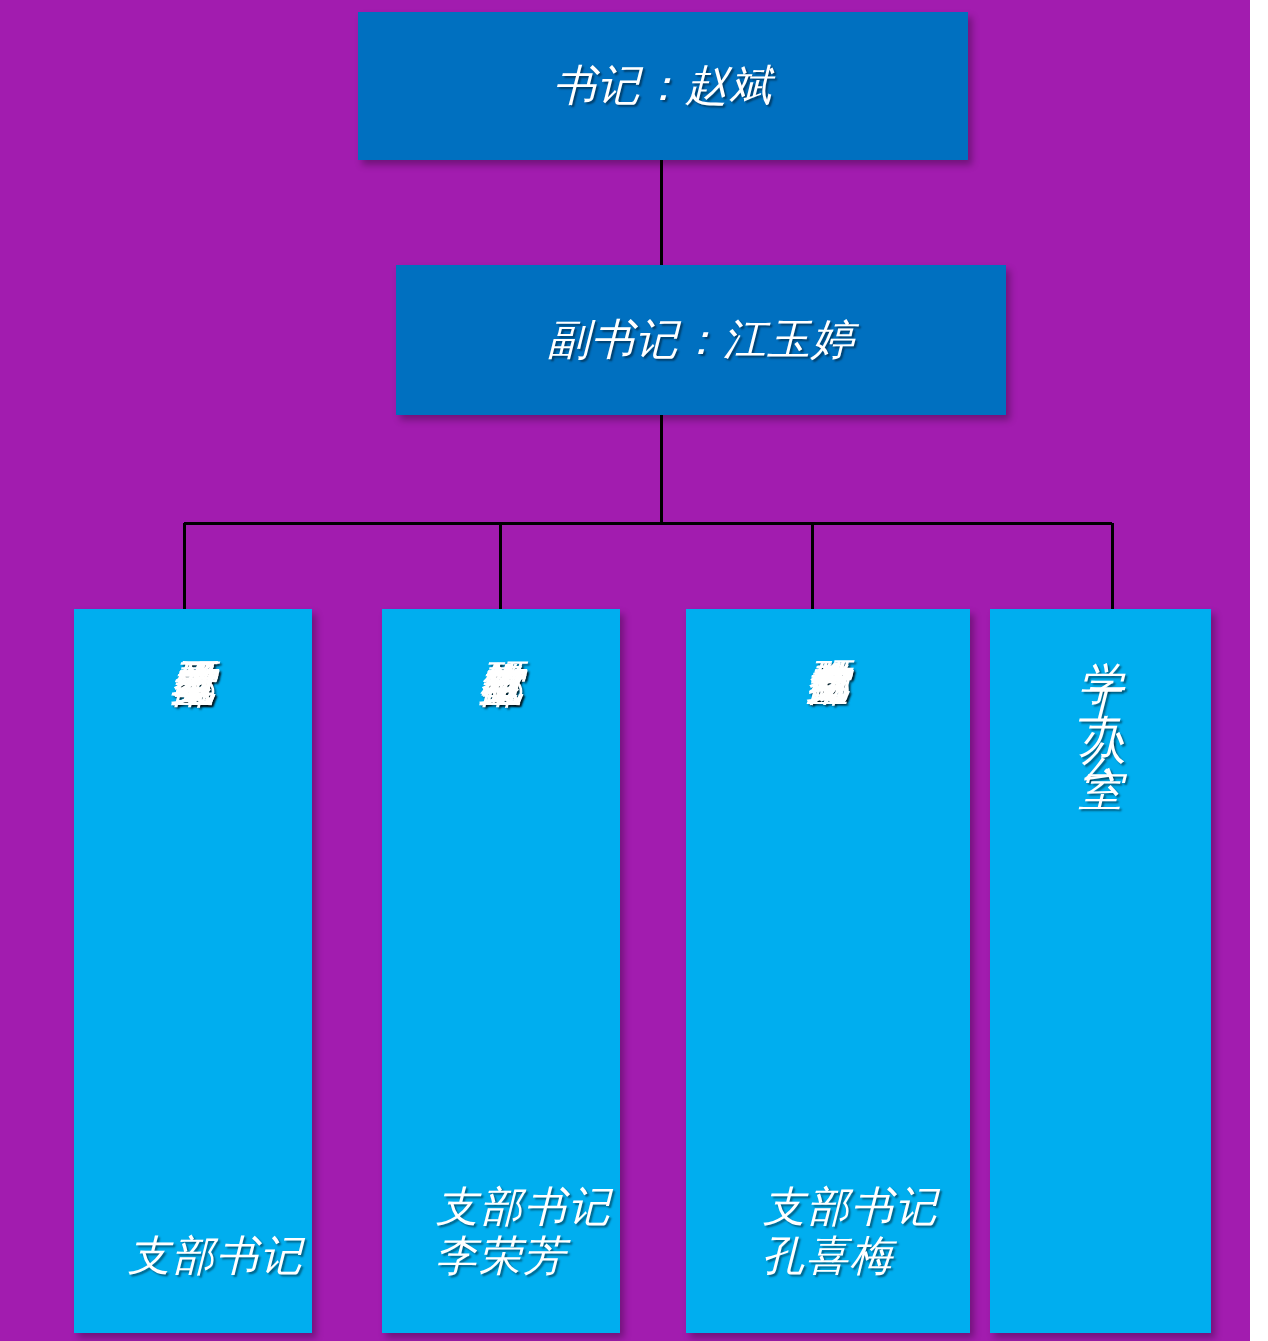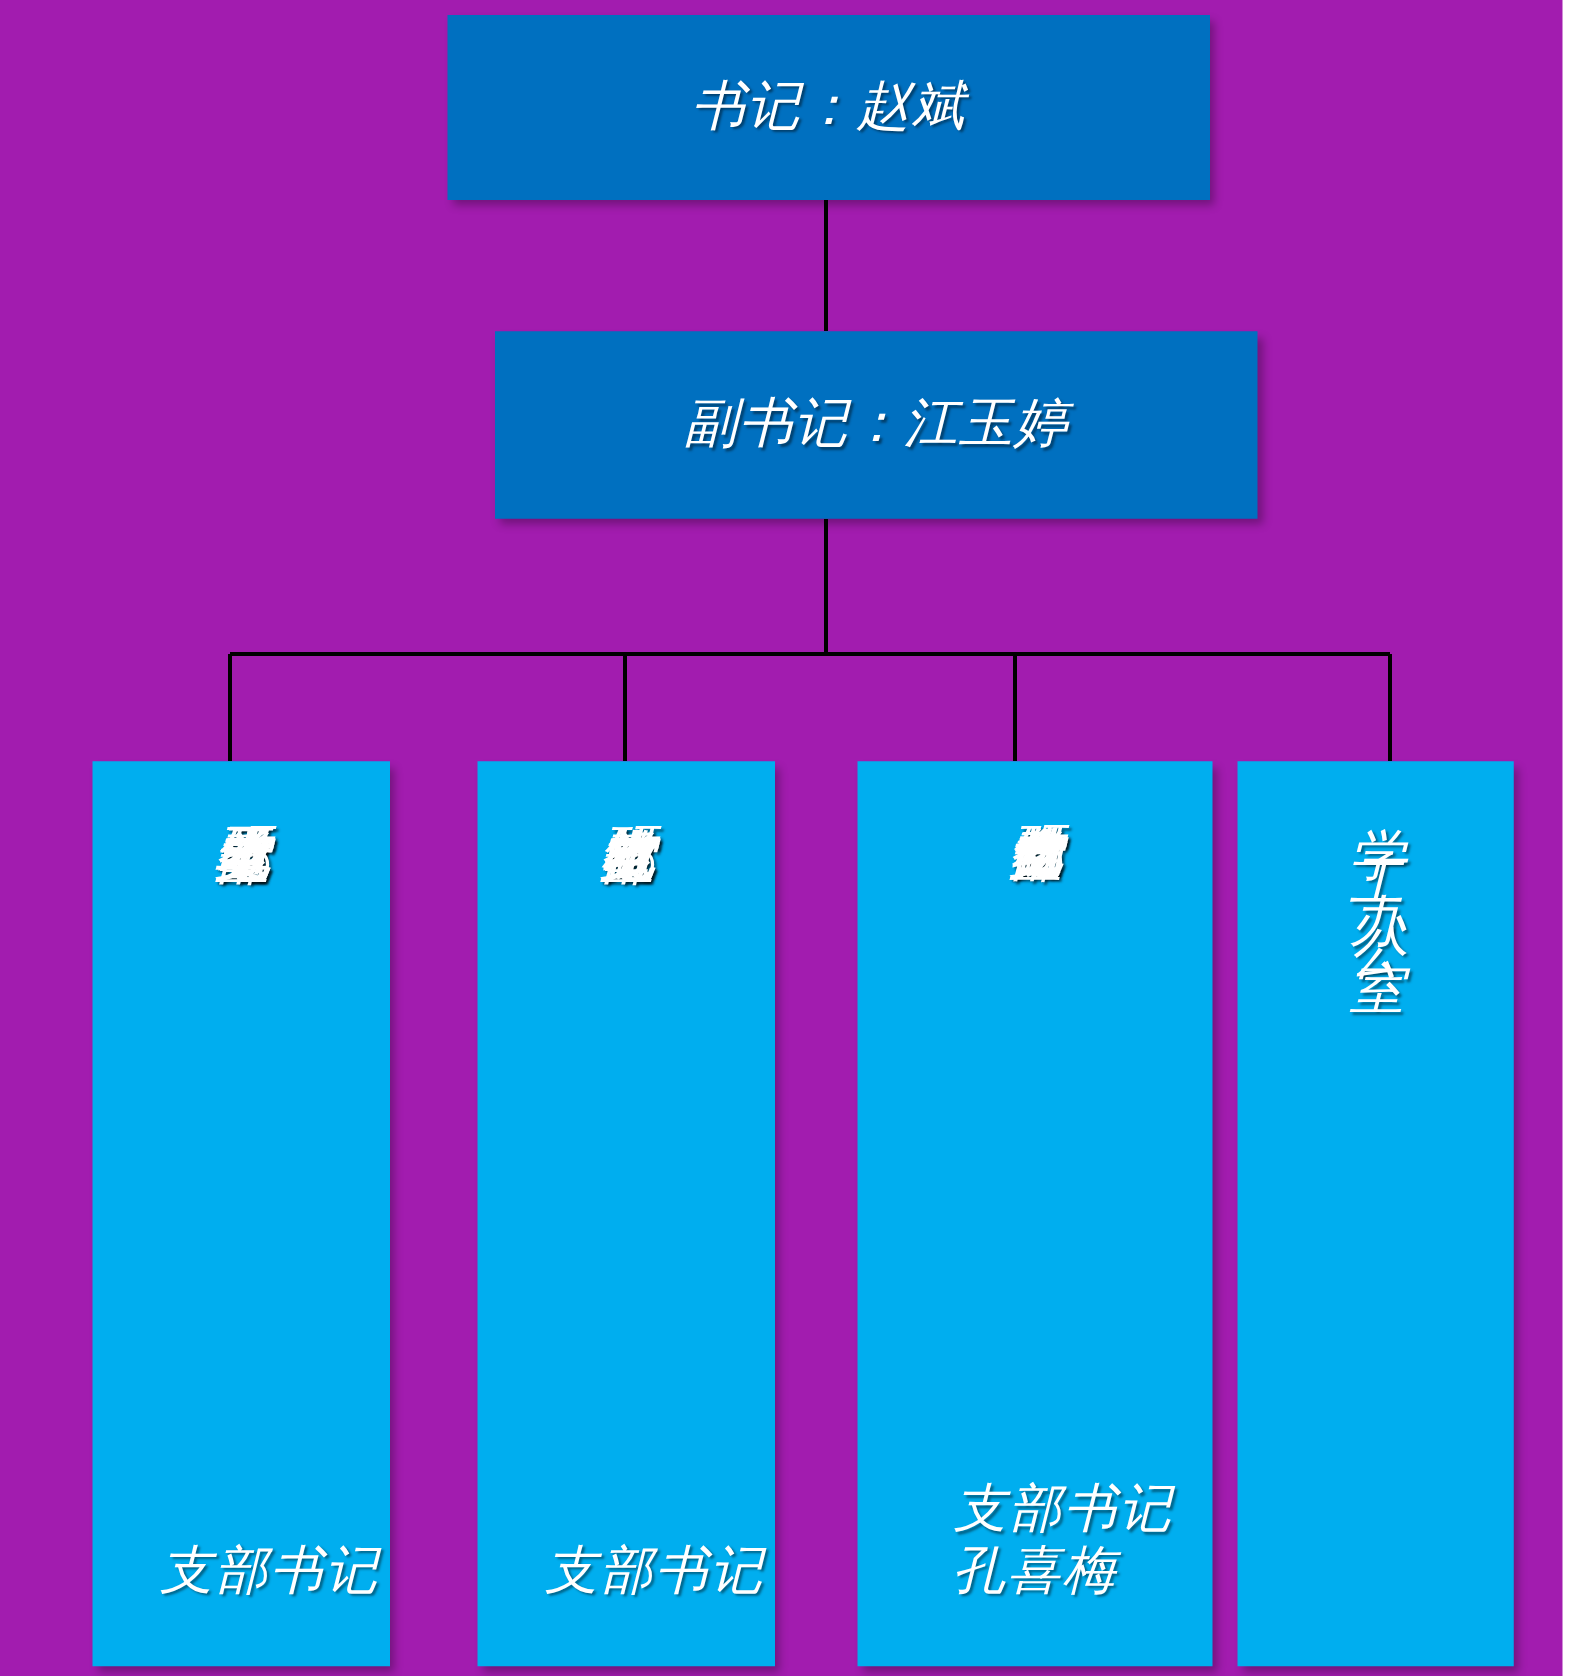--- a/index.html
+++ b/index.html
@@ -153,20 +153,21 @@
       <span class="role">支部书记</span>
     </div>
   </div>
 
   <div class="node level-branch" id="node-branch-1">
     <div class="branch-vertical">
       <span class="vtext">机电教研室党支部</span>
     </div>
     <div class="branch-footer">
       <span class="role">支部书记</span>
+      <span class="pname">李荣芳</span>
     </div>
   </div>
 
   <div class="node level-branch" id="node-branch-2">
     <div class="branch-vertical">
       <span class="vtext">自动化教研室党支部</span>
     </div>
     <div class="branch-footer">
       <span class="role">支部书记</span>
       <span class="pname">孔喜梅</span>

